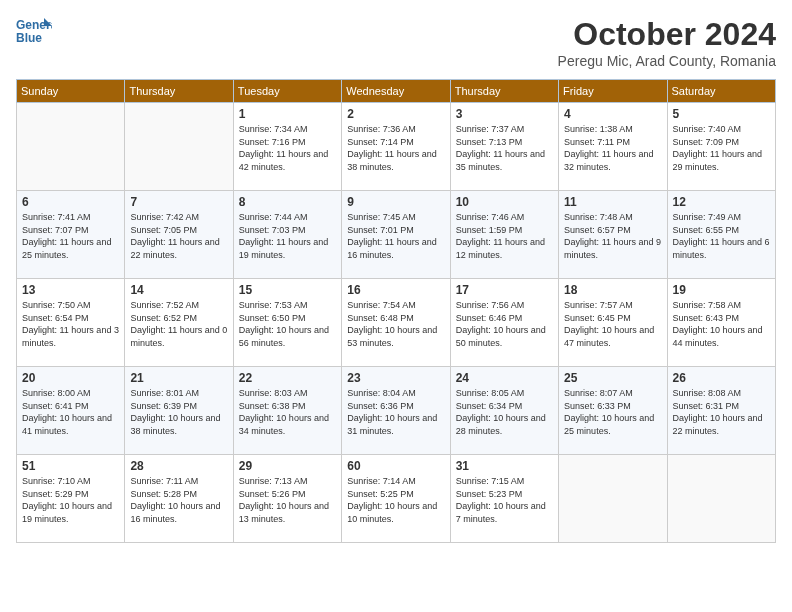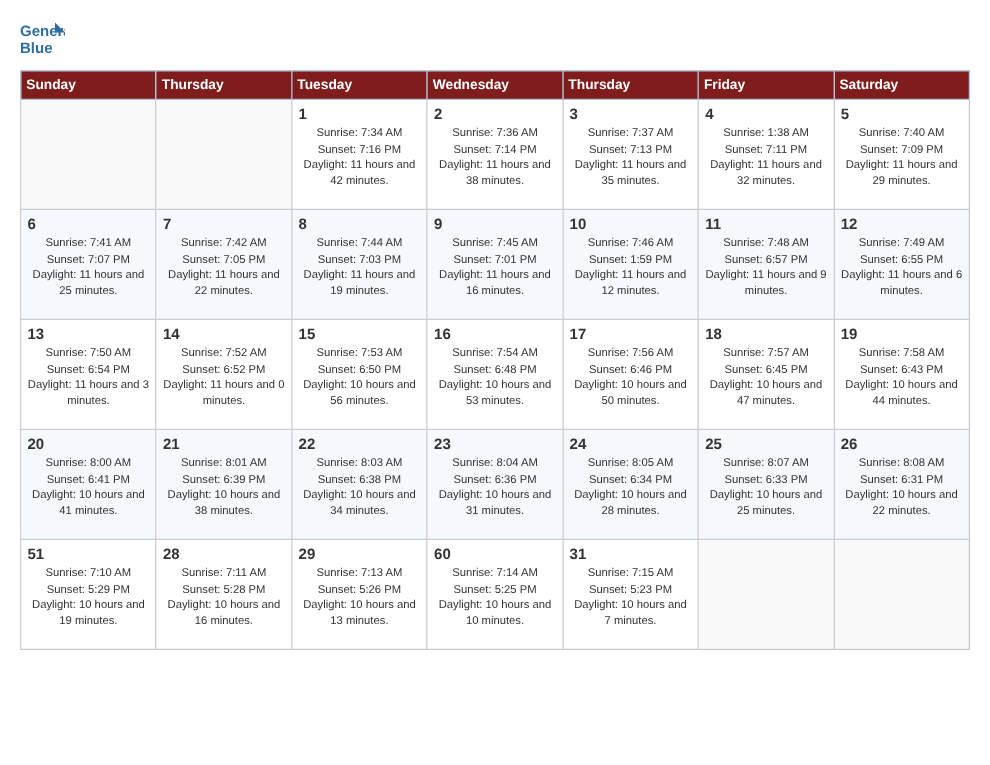--- a/index.html
+++ b/index.html
@@ -36,24 +36,24 @@
     .location-title {
       font-size: 14px;
       color: #555;
     }
     table {
       width: 100%;
       border-collapse: collapse;
       table-layout: fixed;
     }
     th {
-      background-color: #7f1d1d;
+      background-color: #a16207;
       color: #fff;
       font-size: 11px;
-      font-weight: bold;
+      font-weight: normal;
       padding: 5px 4px;
       text-align: left;
       border: 1px solid #b0c4d8;
     }
     td {
       border: 1px solid #ccc;
       vertical-align: top;
       padding: 4px 5px;
       font-size: 9.5px;
       color: #333;
@@ -66,36 +66,39 @@
     .day-num {
       font-size: 12px;
       font-weight: bold;
       color: #333;
       margin-bottom: 2px;
     }
     .day-info {
       font-size: 9px;
       color: #333;
       line-height: 1.4;
-      text-align: center;
     }
     .empty-cell {
       background: #f9f9f9;
     }
   </style>
 </head>
 <body>
 
 <div class="header">
   <div class="logo">
     <svg class="logo-icon" viewBox="0 0 36 30" xmlns="http://www.w3.org/2000/svg">
       <text x="0" y="13" font-size="12" font-weight="bold" fill="#2e6da4">General</text>
       <text x="0" y="26" font-size="12" font-weight="bold" fill="#2e6da4">Blue</text>
       <polygon points="28,2 36,10 28,10" fill="#2e6da4"></polygon>
     </svg>
+  </div>
+  <div class="title-block">
+    <div class="month-title">October 2024</div>
+    <div class="location-title">Peregu Mic, Arad County, Romania</div>
   </div>
 </div>
 
 <table>
   <thead>
     <tr>
     <th>Sunday</th>
         <th>Thursday</th>
         <th>Tuesday</th>
         <th>Wednesday</th>

